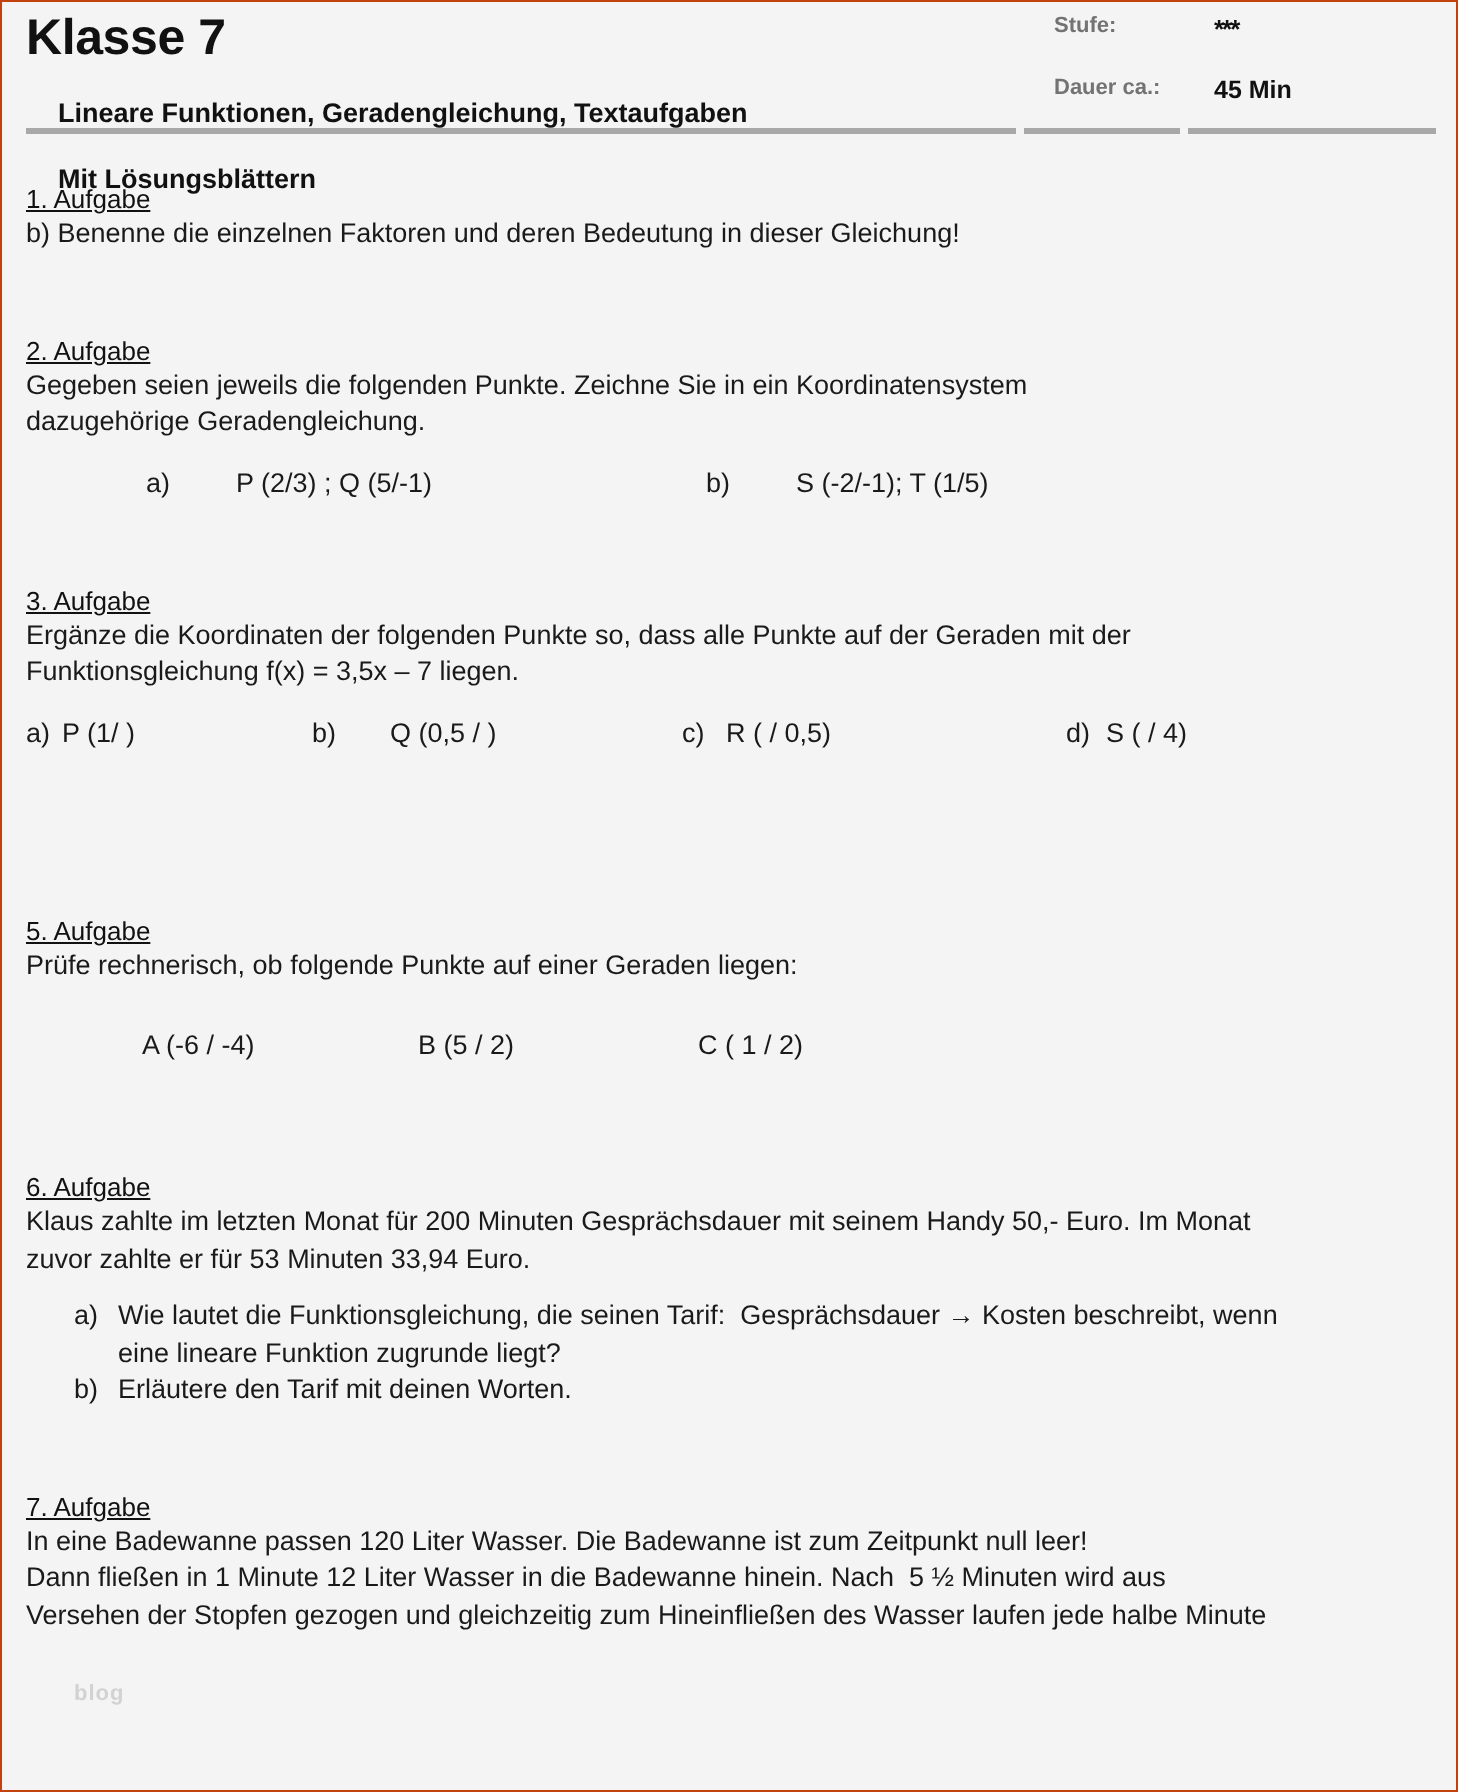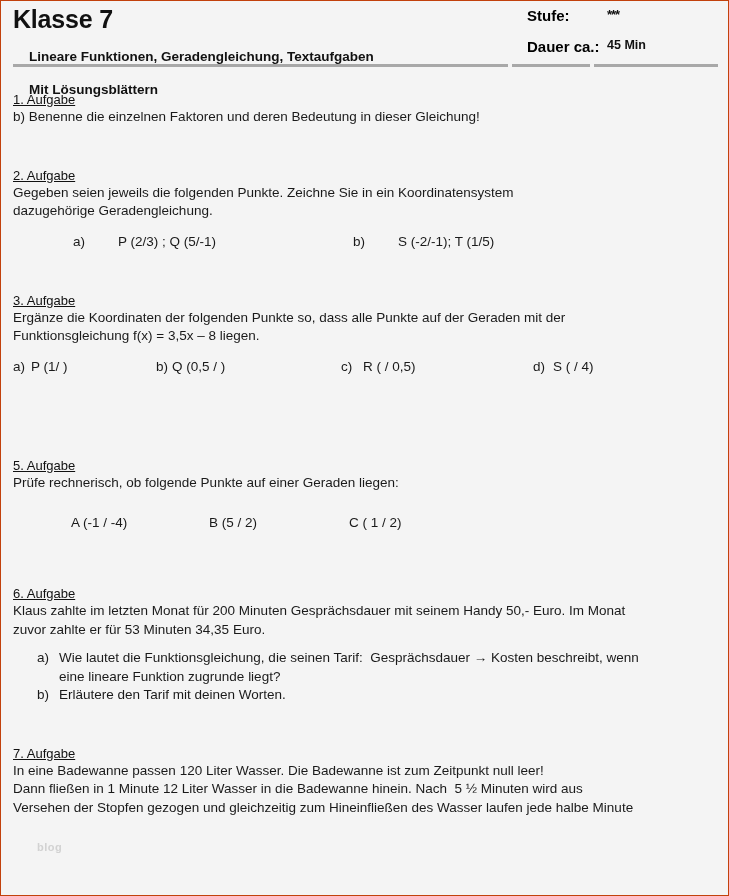--- a/index.html
+++ b/index.html
@@ -64,23 +64,23 @@
     width: 200px;
   }
   .meta-row {
     position: relative;
     height: 31px;
     white-space: nowrap;
   }
   .meta-label {
     display: inline-block;
     width: 80px;
-    font-size: 15px;
-    font-weight: bold;
-    color: #000000;
+    font-size: 11px;
+    font-weight: bold;
+    color: #737373;
     vertical-align: top;
   }
   .meta-value {
     display: inline-block;
     font-size: 12.5px;
     font-weight: bold;
     color: #111111;
     vertical-align: top;
   }
   .meta-value.stars {
@@ -229,60 +229,60 @@
           <span style="left:385px">S (-2/-1); T (1/5)</span>
         </div>
       </div>
 
       <div class="gap-lg"></div>
       <div class="gap-sm"></div>
 
       <div class="task">
         <div><span class="task-head">3. Aufgabe</span></div>
         <div class="task-line">Ergänze die Koordinaten der folgenden Punkte so, dass alle Punkte auf der Geraden mit der</div>
-        <div class="task-line">Funktionsgleichung f(x) = 3,5x – 8 liegen.</div>
+        <div class="task-line">Funktionsgleichung f(x) = 3,5x – 7 liegen.</div>
         <div class="gap-sm"></div>
         <div class="cols">
           <span style="left:0px">a)</span>
           <span style="left:18px">P (1/  )</span>
           <span style="left:143px">b)</span>
-          <span style="left:159px">Q (0,5 /   )</span>
+          <span style="left:182px">Q (0,5 /   )</span>
           <span style="left:328px">c)</span>
           <span style="left:350px">R (   / 0,5)</span>
           <span style="left:520px">d)</span>
           <span style="left:540px">S (   / 4)</span>
         </div>
       </div>
 
       <div class="gap-lg"></div>
       <div class="gap-sm"></div>
 
 
       <div class="gap-lg"></div>
       <div class="gap-sm"></div>
 
       <div class="task">
         <div><span class="task-head">5. Aufgabe</span></div>
         <div class="task-line">Prüfe rechnerisch, ob folgende Punkte auf einer Geraden liegen:</div>
         <div class="gap-sm"></div>
         <div class="gap-sm"></div>
         <div class="cols">
-          <span style="left:58px">A (-1 / -4)</span>
+          <span style="left:58px">A (-6 / -4)</span>
           <span style="left:196px">B (5 / 2)</span>
           <span style="left:336px">C ( 1 / 2)</span>
         </div>
       </div>
 
       <div class="gap-lg"></div>
       <div class="gap-md"></div>
 
       <div class="task">
         <div><span class="task-head">6. Aufgabe</span></div>
         <div class="task-line">Klaus zahlte im letzten Monat für 200 Minuten Gesprächsdauer mit seinem Handy 50,- Euro. Im Monat</div>
-        <div class="task-line">zuvor zahlte er für 53 Minuten 34,35 Euro.</div>
+        <div class="task-line">zuvor zahlte er für 53 Minuten 33,94 Euro.</div>
         <div class="gap-sm"></div>
         <ul class="sublist">
           <li><span class="marker">a)</span><span>Wie lautet die Funktionsgleichung, die seinen Tarif:  Gesprächsdauer → Kosten beschreibt, wenn
 eine lineare Funktion zugrunde liegt?</span></li>
           <li><span class="marker">b)</span><span>Erläutere den Tarif mit deinen Worten.</span></li>
         </ul>
       </div>
 
       <div class="gap-lg"></div>
       <div class="gap-sm"></div>

